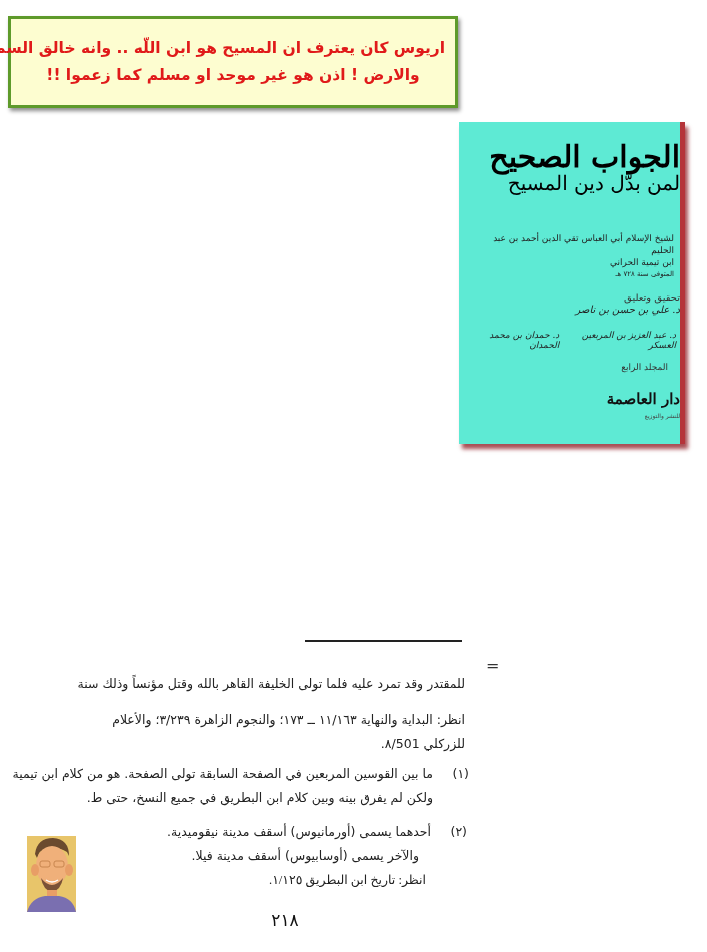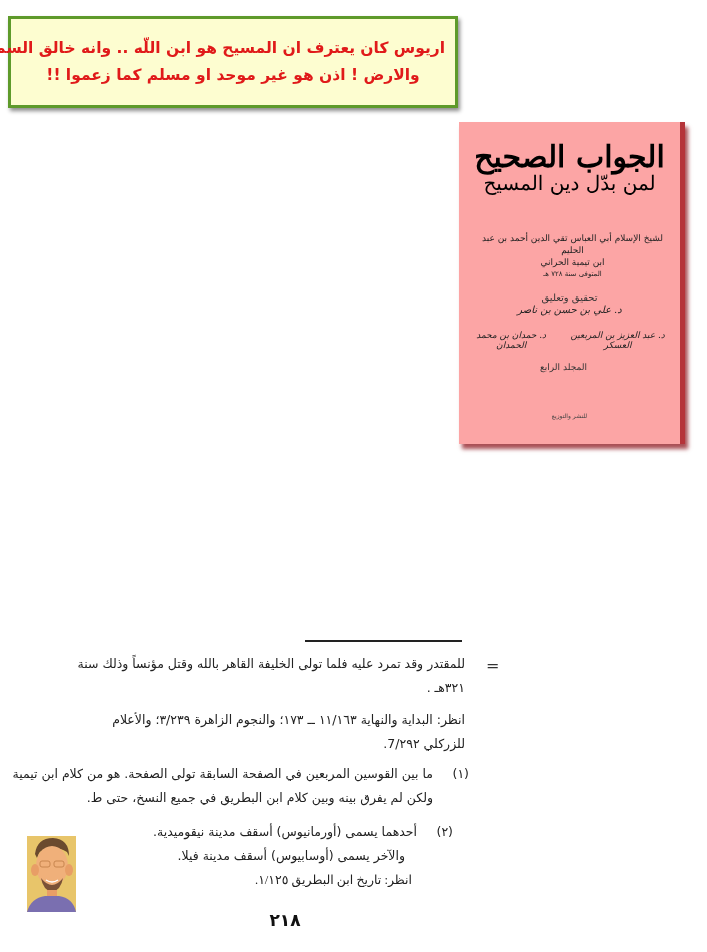--- a/index.html
+++ b/index.html
@@ -15,23 +15,23 @@
       box-shadow: 2px 3px 4px rgba(0,0,0,0.45);
       box-sizing: border-box;
       direction: rtl; text-align: center;
       font-family: "DejaVu Sans", sans-serif; font-weight: bold;
       color: #e01a1a; font-size: 15.5px; line-height: 27px;
       padding-top: 16px; padding-left: 10px; padding-right: 10px;
     }
     .callout div { white-space: nowrap; }
     .book-cover {
       position: absolute; left: 459px; top: 122px; width: 226px; height: 322px;
-      background: #fca5a5; border-right: 5px solid #b5343a;
+      background: #5eead4; border-right: 5px solid #b5343a;
       box-shadow: 3px 5px 4px rgba(140,20,28,0.75);
-      direction: rtl; text-align: center; box-sizing: border-box;
+      direction: rtl; text-align: right; box-sizing: border-box;
     }
     .book-cover .title {
       position: absolute; top: 18px; left: 0; right: 0;
       font-size: 30px; font-weight: bold; line-height: 34px; color: #000;
       font-family: "DejaVu Serif", serif;
     }
     .book-cover .subtitle {
       position: absolute; top: 49px; left: 0; right: 0;
       font-size: 20px; color: #000;
     }
@@ -72,21 +72,21 @@
     }
     .fn div { white-space: nowrap; }
     .fn-num { display: inline-block; width: 36px; }
     .eq { position: absolute; left: 486px; top: 656px; font-size: 16px; color: #333; }
     .avatar {
       position: absolute; left: 27px; top: 836px; width: 49px; height: 76px;
       background: #e8c56a; overflow: hidden;
     }
     .page-number {
       position: absolute; left: 255px; top: 910px; width: 60px; text-align: center;
-      font-family: "DejaVu Sans", sans-serif; font-weight: bold; font-size: 17px; color: #111;
+      font-family: "DejaVu Sans", sans-serif; font-weight: normal; font-size: 17px; color: #111;
     }
   </style>
 </head>
 <body>
 
 <div class="callout">
   <div>اريوس كان يعترف ان المسيح هو ابن اللّه .. وانه خالق السموات</div>
   <div>والارض ! اذن هو غير موحد او مسلم كما زعموا !!</div>
 </div>
 
@@ -98,48 +98,48 @@
     <div>ابن تيمية الحراني</div>
     <div class="year">المتوفى سنة ٧٢٨ هـ</div>
   </div>
   <div class="editors-label">تحقيق وتعليق</div>
   <div class="editor1">د. علي بن حسن بن ناصر</div>
   <div class="editor-row">
     <span>د. عبد العزيز بن المربعين العسكر</span>
     <span>د. حمدان بن محمد الحمدان</span>
   </div>
   <div class="volume">المجلد الرابع</div>
+  <div class="publisher">دار العاصمة</div>
   <div class="publisher-sub">للنشر والتوزيع</div>
 </div>
 
 <div class="page-text">
   
   
   
   
   
   
 </div>
 
 <div class="rule"></div>
 
 <span class="eq">=</span>
-<div class="fn" style="right:242px; top:652px;">
+<div class="fn" style="right:242px; top:672px;">
   <div>للمقتدر وقد تمرد عليه فلما تولى الخليفة القاهر بالله وقتل مؤنساً وذلك سنة</div>
-  <div>٣٢١هـ .</div>
 </div>
 <div class="fn" style="right:242px; top:708px;">
   <div>انظر: البداية والنهاية ١١/١٦٣ ــ ١٧٣؛ والنجوم الزاهرة ٣/٢٣٩؛ والأعلام</div>
-  <div>للزركلي 7/٢٩٢.</div>
+  <div>للزركلي ٨/501.</div>
 </div>
 <div class="fn" style="right:238px; top:762px;">
   <div><span class="fn-num">(١)</span><span>ما بين القوسين المربعين في الصفحة السابقة تولى الصفحة. هو من كلام ابن تيمية</span></div>
   <div style="margin-right:36px;">ولكن لم يفرق بينه وبين كلام ابن البطريق في جميع النسخ، حتى ط.</div>
 </div>
-<div class="fn" style="right:254px; top:820px;">
+<div class="fn" style="right:240px; top:820px;">
   <div><span class="fn-num">(٢)</span><span>أحدهما يسمى (أورمانيوس) أسقف مدينة نيقوميدية.</span></div>
   <div style="margin-right:48px;">والآخر يسمى (أوسابيوس) أسقف مدينة فيلا.</div>
   <div style="margin-right:41px;font-family:Liberation Serif, serif;">انظر: تاريخ ابن البطريق ١/١٢٥.</div>
 </div>
 
 <div class="avatar">
   <svg width="49" height="76" viewBox="0 0 49 76" xmlns="http://www.w3.org/2000/svg">
     <rect width="49" height="76" fill="#e8c56a"></rect>
     <path d="M8 18 Q10 2 26 2 Q42 3 42 20 L40 16 Q30 10 20 12 Q12 14 10 22 Z" fill="#6b4a2e"></path>
     <ellipse cx="25" cy="30" rx="16" ry="20" fill="#f0b07a"></ellipse>

